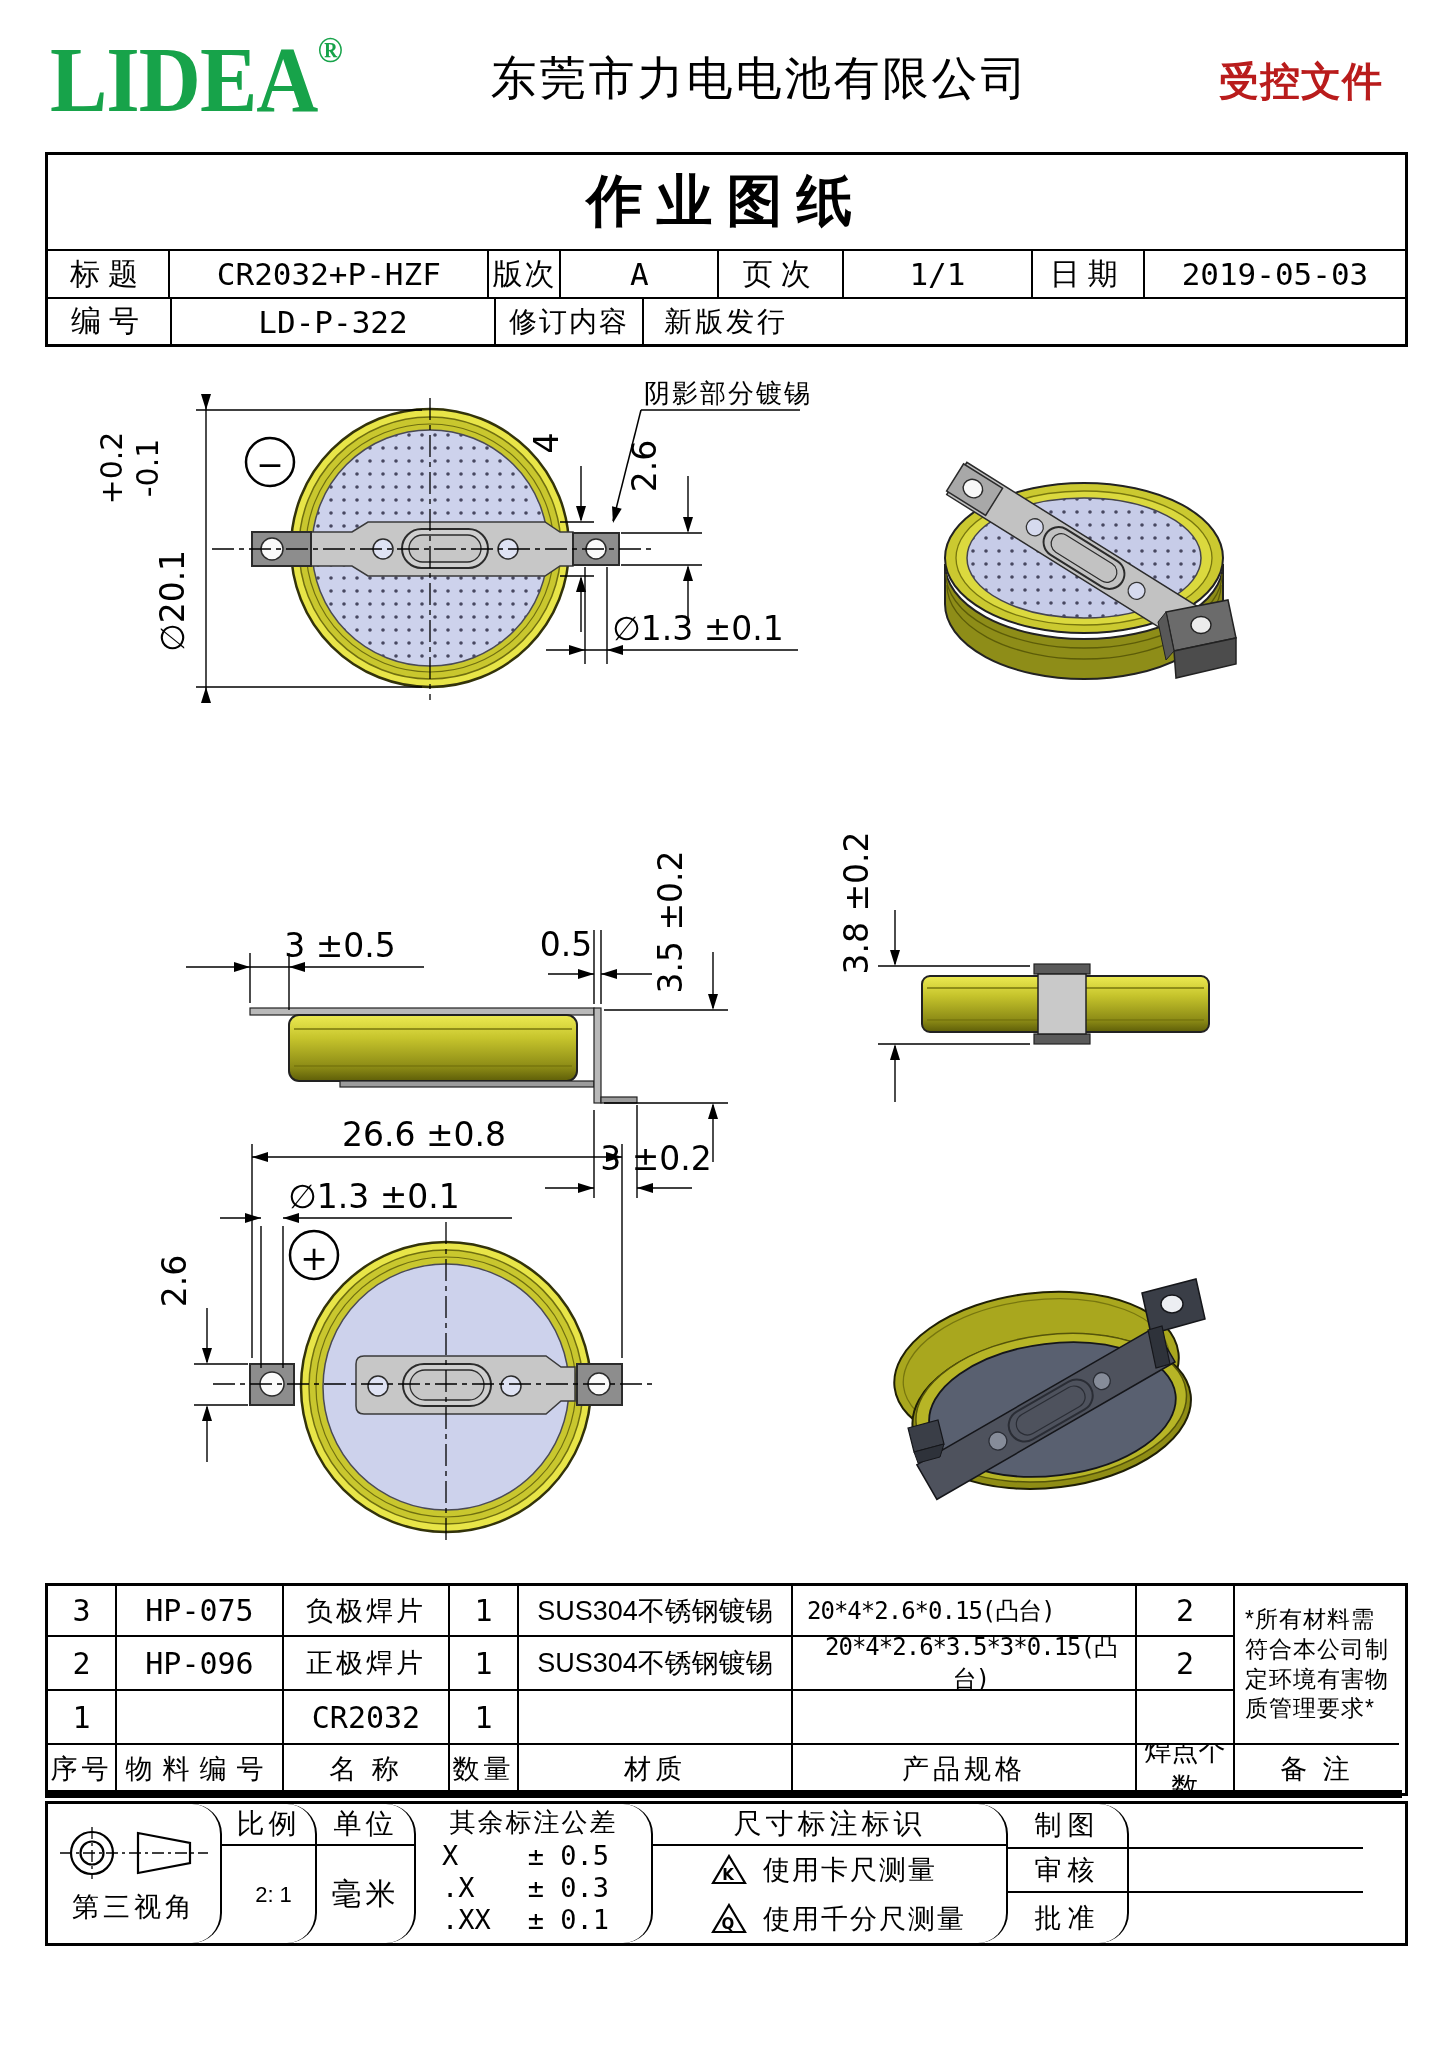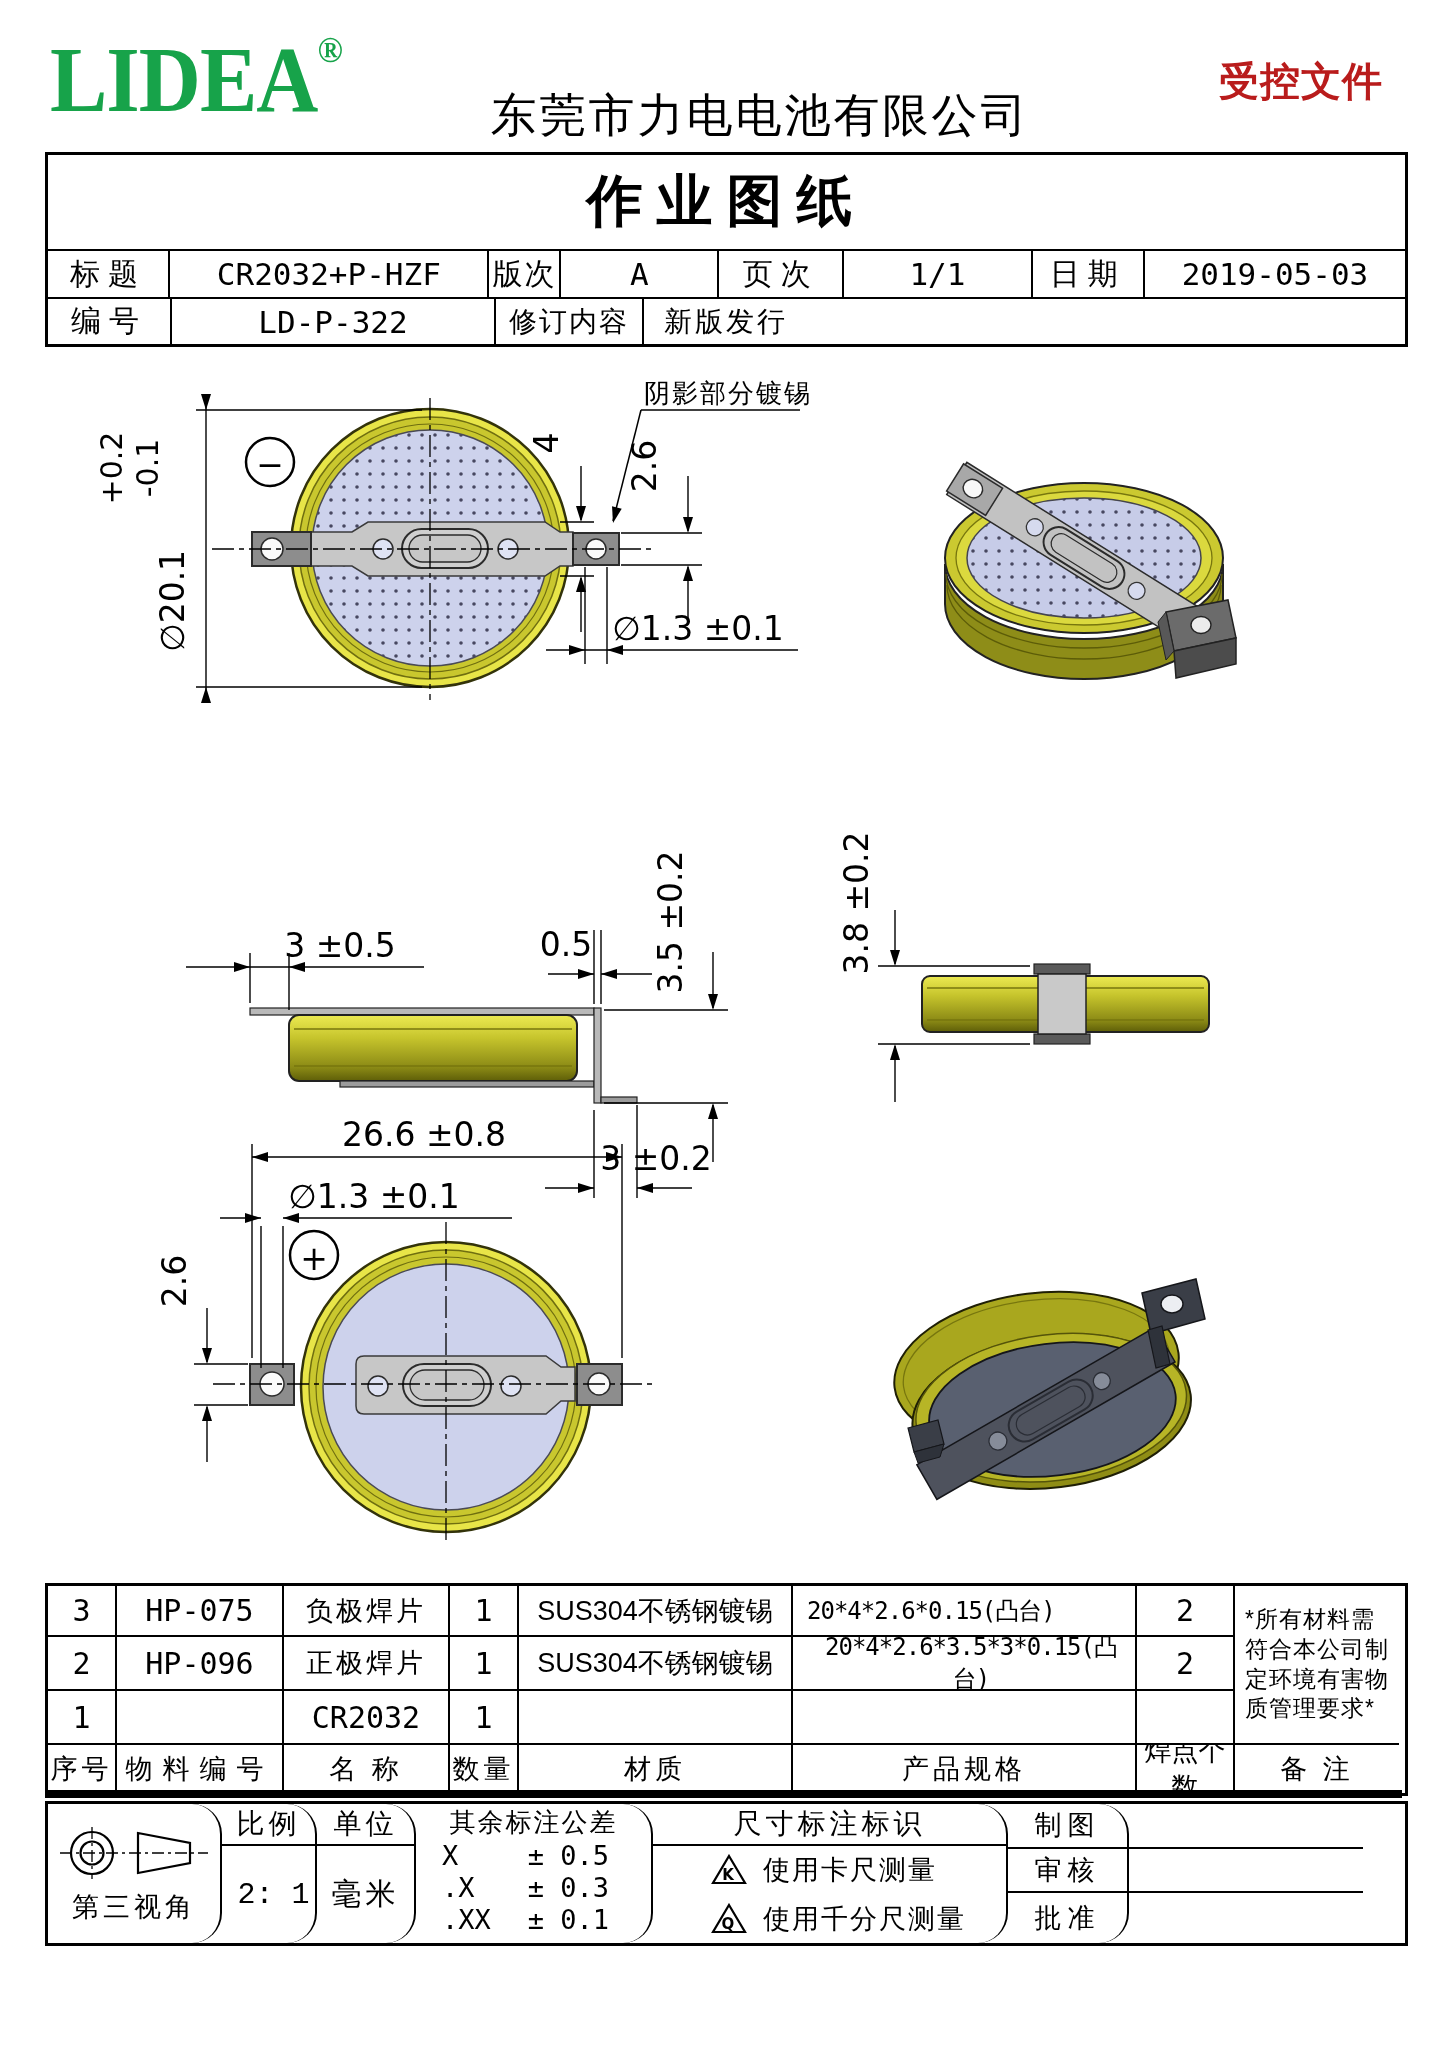--- a/index.html
+++ b/index.html
@@ -9,21 +9,21 @@
   .c{display:flex;align-items:center;justify-content:center;text-align:center;}
   svg text{fill:#000;}
   .d{font-family:"DejaVu Sans",sans-serif;font-size:33px;}
   .d2{font-family:"DejaVu Sans",sans-serif;font-size:30px;}
   .dCN{font-size:26px;letter-spacing:2px;}
   
   #logo{left:50px;top:26px;font-family:"Liberation Serif",serif;font-weight:bold;
         font-size:86px;color:#17a34a;letter-spacing:-1px;transform:scaleY(1.08);transform-origin:top left;}
   #logo sup{font-size:34px;vertical-align:46px;letter-spacing:0;}
   #company{left:460px;top:48px;width:600px;font-size:46px;letter-spacing:3px;
-           font-family:"Liberation Serif",serif;margin-top:37px;}
+           font-family:"Liberation Serif",serif;}
   #controlled{left:1195px;top:54px;width:212px;font-size:40px;font-weight:bold;color:#b91c1c;
               font-family:"Liberation Serif",serif;letter-spacing:1px;}
   
   #titleblock{left:45px;top:152px;width:1357px;border:3px solid #000;}
   .trow{display:flex;border-top:2px solid #000;}
   .trow:first-child{border-top:none;font-weight:bold;}
   .tcell{border-left:2px solid #000;box-sizing:border-box;}
   .tcell:first-child{border-left:none;}
   #doc-title{height:94px;font-size:56px;letter-spacing:14px;}
   .lab{font-size:30px;letter-spacing:8px;}
@@ -42,21 +42,21 @@
   .lastcol{border-right:none;}
   #remark{grid-column:8;grid-row:1/4;border-right:none;font-size:23px;line-height:1.3;
           padding:4px 10px;display:flex;align-items:center;text-align:left;letter-spacing:1px;}
   
   #dblline{left:45px;top:1790px;width:1357px;height:8px;border-top:3px solid #000;border-bottom:3px solid #000;box-sizing:border-box;}
   
   #footer{left:45px;top:1801px;width:1357px;height:139px;border:3px solid #000;display:flex;box-sizing:content-box;}
   .fcol{border-right:2px solid #000;box-sizing:border-box;display:flex;flex-direction:column;border-radius:30px;}
   .fcol:last-child{border-right:none;}
   .fhead{height:42px;border-bottom:2px solid #000;box-sizing:border-box;font-size:28px;letter-spacing:4px;}
-  .fval{flex:1;font-family:Liberation Mono, monospace;font-size:30px;padding-left:10px;}
+  .fval{flex:1;font-family:Liberation Sans, sans-serif;font-size:22px;padding-left:10px;}
   .fvalcn{flex:1;font-size:30px;letter-spacing:4px;}
   .tolhead{height:36px;font-size:26px;letter-spacing:2px;}
   .tolrow{flex:1;display:flex;align-items:center;justify-content:space-between;
           padding:0 42px 0 26px;font-family:"DejaVu Sans Mono",monospace;font-size:27px;}
   .markrow{flex:1;display:flex;align-items:center;gap:16px;padding-left:58px;font-size:27px;letter-spacing:2px;}
   .frow{display:flex;align-items:center;justify-content:center;font-size:27px;letter-spacing:6px;
         border-bottom:2px solid #000;box-sizing:border-box;height:46px;}
   .frow:last-child{border-bottom:none;height:51px;}
   #proj-label{font-size:27px;letter-spacing:4px;margin-top:2px;text-align:center;}
 </style>

